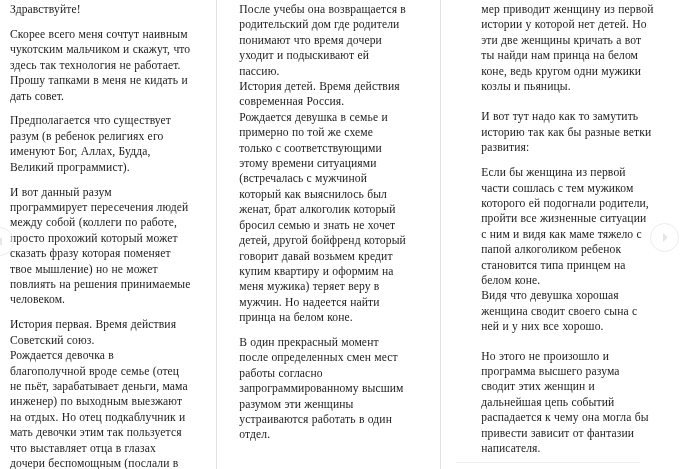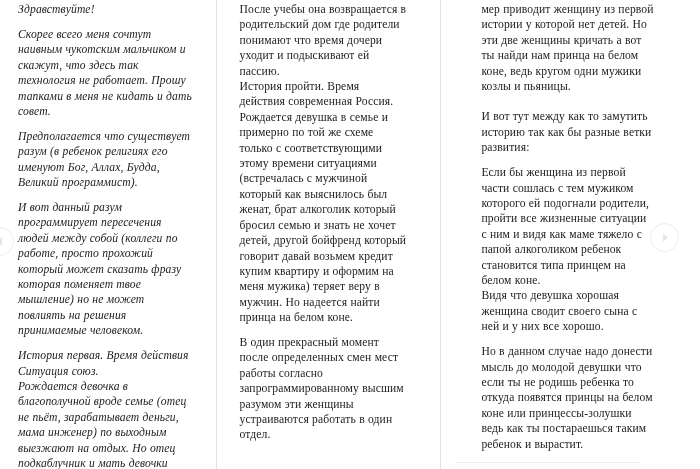--- a/index.html
+++ b/index.html
@@ -36,21 +36,21 @@
     flex-direction: row;
     align-items: stretch;
   }
 
   .col {
     position: relative;
     box-sizing: border-box;
     overflow: hidden;
     padding-top: 2px;
   }
-  .col-1 { width: 216px; padding-left: 18px; padding-right: 14px; font-style: italic; }
+  .col-1 { width: 216px; padding-left: 10px; padding-right: 14px; }
   .col-2 { width: 224px; padding-left: 33px; padding-right: 15px; }
   .col-3 { width: 260px; padding-left: 32px; padding-right: 46px; margin-left: 28px; }
 
   .divider {
     position: absolute;
     top: 0;
     width: 1px;
     height: 469px;
     background: #e2e2e2;
   }
@@ -107,37 +107,38 @@
 
 <div id="reader">
 
   <div class="columns">
 
     <div class="col col-1">
       <p class="para">Здравствуйте!</p>
       <p class="para">Скорее всего меня сочтут наивным чукотским мальчиком и скажут, что здесь так технология не работает. Прошу тапками в меня не кидать и дать совет.</p>
       <p class="para">Предполагается что существует разум (в ребенок религиях его именуют Бог, Аллах, Будда, Великий программист).</p>
       <p class="para">И вот данный разум программирует пересечения людей между собой  (коллеги по работе, просто прохожий который может сказать фразу которая поменяет твое мышление) но не может повлиять на решения принимаемые человеком.</p>
-      <p class="para tight">История первая. Время действия Ситуация союз.</p>
+      <p class="para tight">История первая. Время действия Советский союз.</p>
       <p class="para">Рождается девочка в благополучной вроде семье (отец не пьёт, зарабатывает деньги, мама инженер) по выходным выезжают на отдых. Но отец подкаблучник и мать девочки этим так пользуется что выставляет отца в глазах дочери беспомощным (послали в магазин купил не те продукты, одежду без жены купить не может не тот размер выберет или не тот фасон) и его это устраивает. В таких условия вырастает девочка в девушку и уезжает учится в институт. В институте она живет в общежитии и сталкивается с тем что молодые люди куражатся, пьют и ведут другой образ жизни отличающийся от её идеалистических мыслей.</p>
     </div>
 
     <div class="col col-2">
       <p class="para tight">После учебы она возвращается в родительский дом где  родители понимают что время дочери уходит и подыскивают ей пассию.</p>
-      <p class="para tight">История пройти. Время действия современная Россия.</p>
+      <p class="para tight">История детей. Время действия современная Россия.</p>
       <p class="para">Рождается девушка в семье и примерно по той же схеме только с соответствующими этому времени ситуациями (встречалась с мужчиной который как выяснилось был женат, брат алкоголик который бросил семью и знать не хочет детей, другой бойфренд который говорит давай возьмем кредит купим квартиру и оформим на меня мужика)   теряет веру в мужчин. Но надеется найти принца на белом коне.</p>
       <p class="para">В один прекрасный момент после определенных смен мест работы согласно запрограммированному высшим разумом эти женщины устраиваются работать в один отдел.</p>
 
     </div>
 
     <div class="col col-3">
       <p class="para">мер приводит женщину из первой истории у которой нет детей. Но эти две женщины кричать а вот ты найди нам принца на белом коне, ведь кругом одни мужики козлы и пьяницы.</p>
-      <p class="para" style="margin-top:15px;">И вот тут между как то  замутить историю так как бы разные ветки развития:</p>
+      <p class="para" style="margin-top:15px;">И вот тут надо как то  замутить историю так как бы разные ветки развития:</p>
       <p class="para tight">Если бы женщина из первой части сошлась с тем мужиком которого ей подогнали родители, пройти все жизненные ситуации с ним и видя как маме тяжело с папой алкоголиком ребенок становится типа принцем на белом коне.</p>
       <p class="para">Видя что девушка хорошая женщина сводит своего сына с ней и у них все хорошо.</p>
+      <p class="para" style="margin-top:14px;">Но этого не произошло и программа высшего разума  сводит этих женщин и дальнейшая цепь событий распадается к чему она могла бы привести зависит от фантазии написателя.</p>
       <p class="para">Но в данном случае надо донести мысль до молодой девушки   что если ты не родишь ребенка то откуда появятся принцы на белом коне или принцессы-золушки ведь как ты постараешься таким ребенок и вырастит.</p>
 
     </div>
 
   </div>
 
   <div class="divider d1"></div>
   <div class="divider d2"></div>
 
   <div class="bottom-rule"></div>

